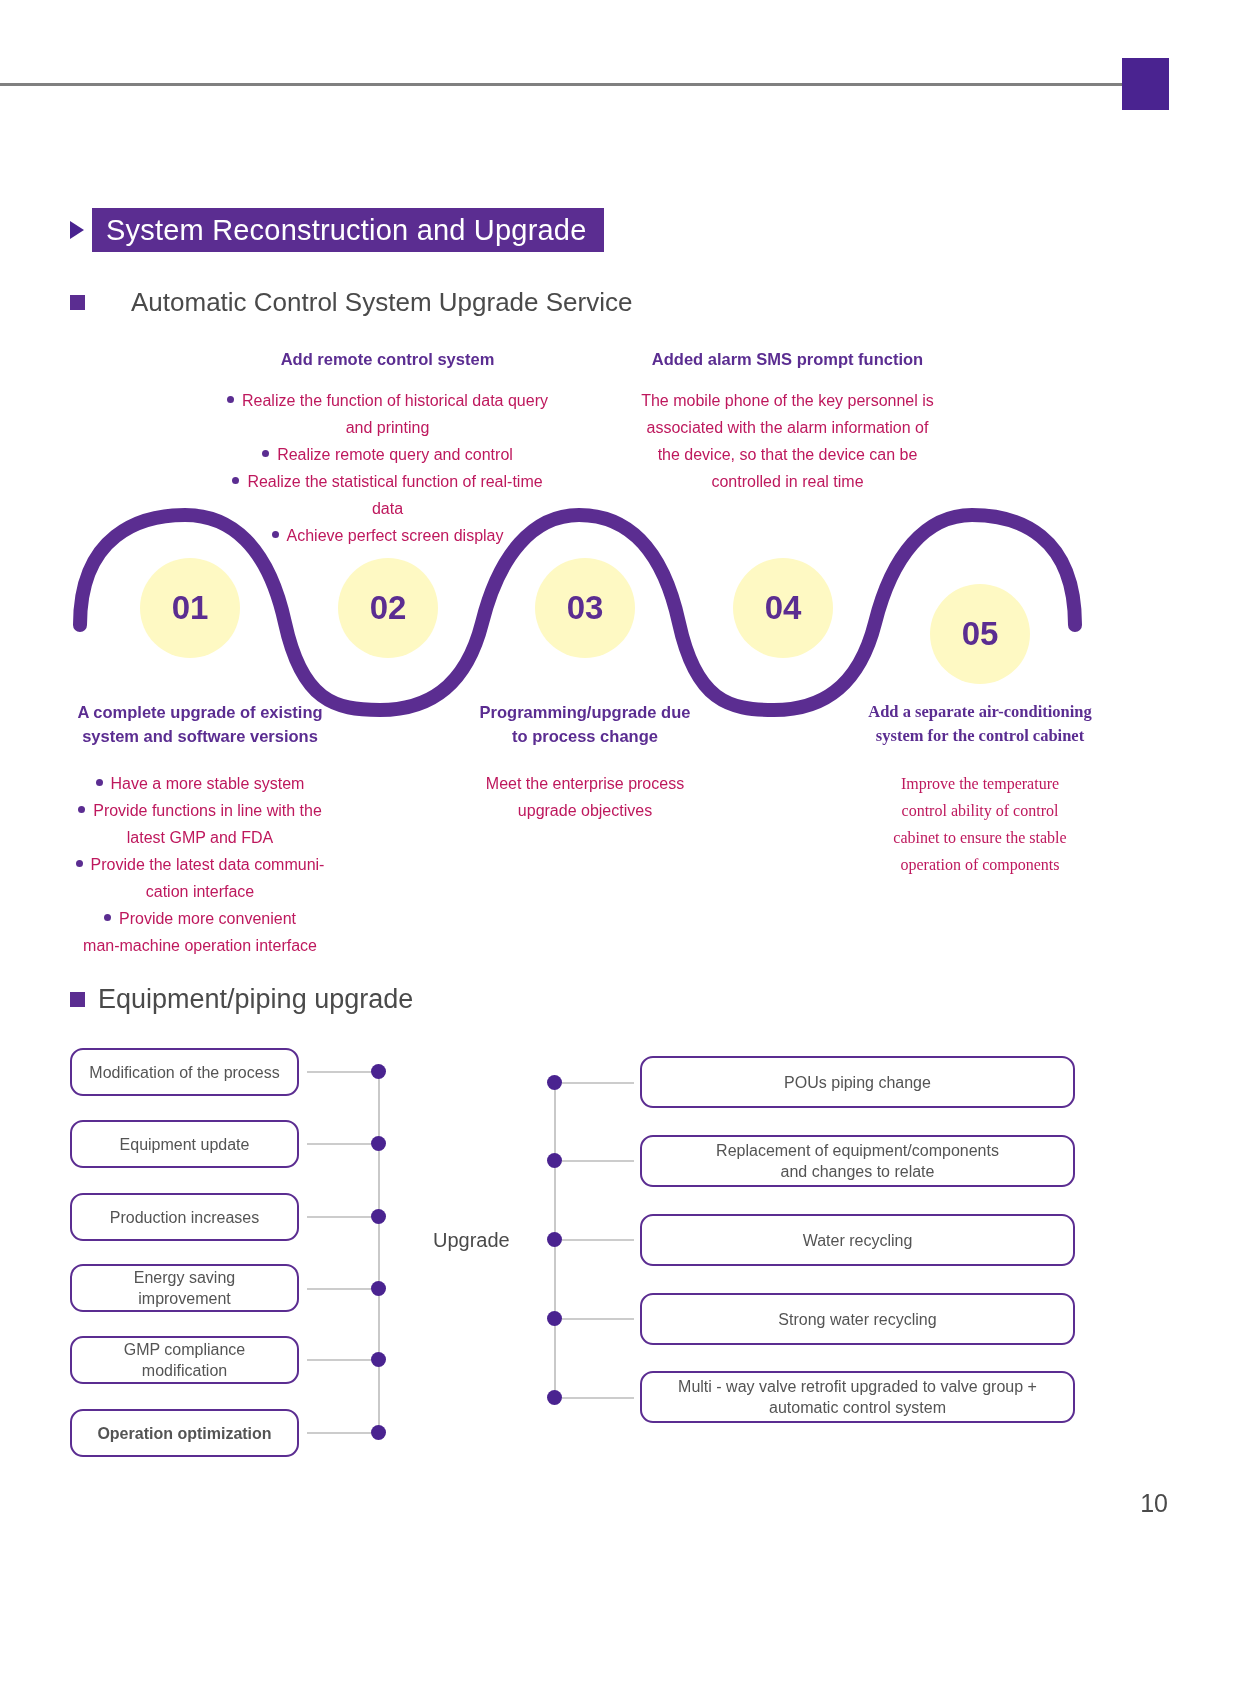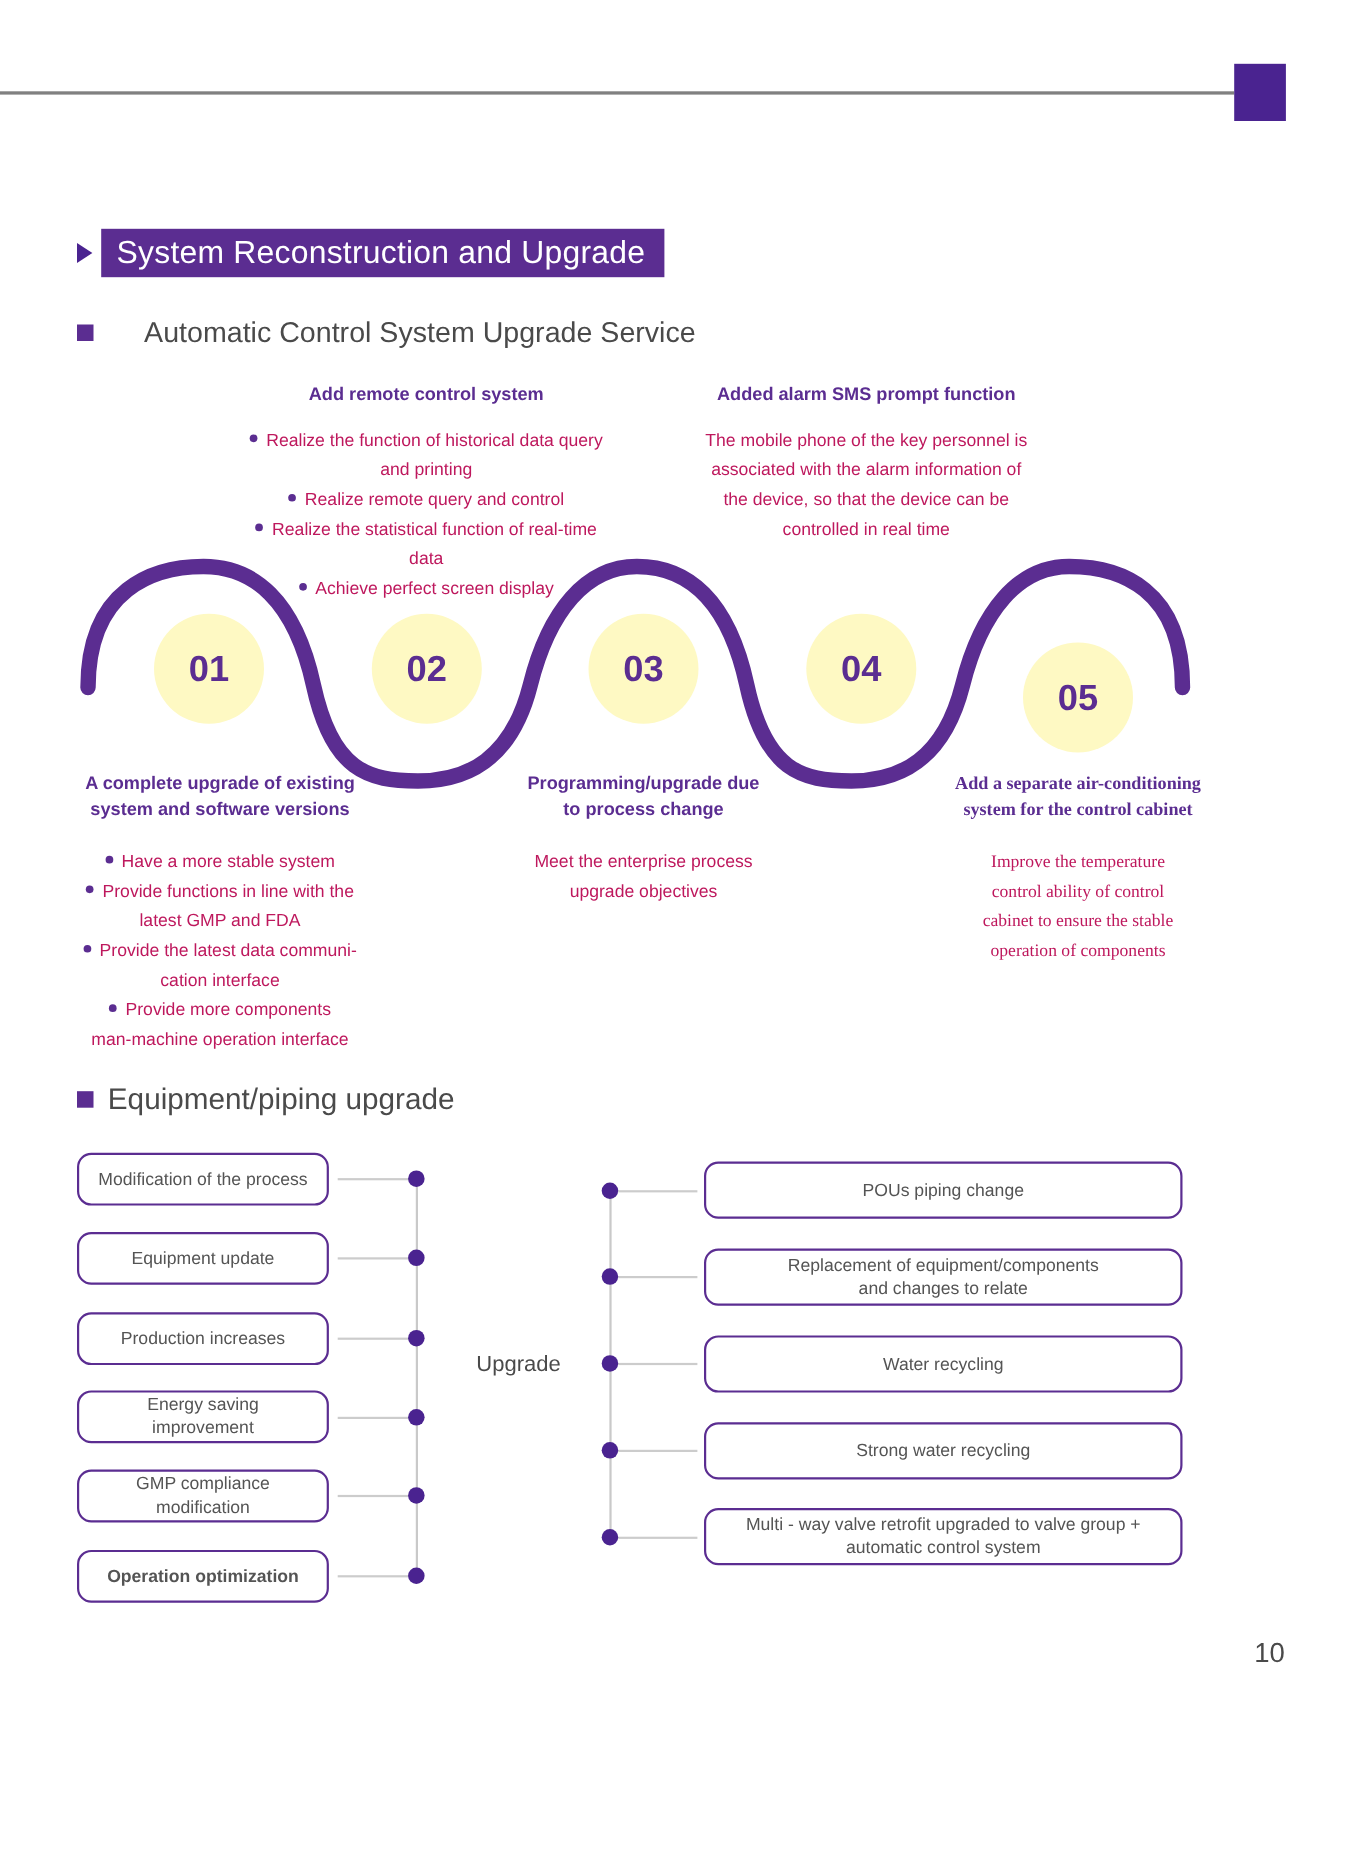--- a/index.html
+++ b/index.html
@@ -124,21 +124,21 @@
     <div class="hd">
       <div>A complete upgrade of existing</div>
       <div>system and software versions</div>
     </div>
     <div class="bd">
       <div class="li"><span class="dot-b"></span><span>Have a more stable system</span></div>
       <div class="li"><span class="dot-b"></span><span>Provide functions in line with the</span></div>
       <div class="li"><span>latest GMP and FDA</span></div>
       <div class="li"><span class="dot-b"></span><span>Provide the latest data communi-</span></div>
       <div class="li"><span>cation interface</span></div>
-      <div class="li"><span class="dot-b"></span><span>Provide more components</span></div>
+      <div class="li"><span class="dot-b"></span><span>Provide more convenient</span></div>
       <div class="li"><span>man-machine operation interface</span></div>
     </div>
   </div>
 
   <div class="tblock" id="tb-prog">
     <div class="hd">
       <div>Programming/upgrade due</div>
       <div>to process change</div>
     </div>
     <div class="bd">

